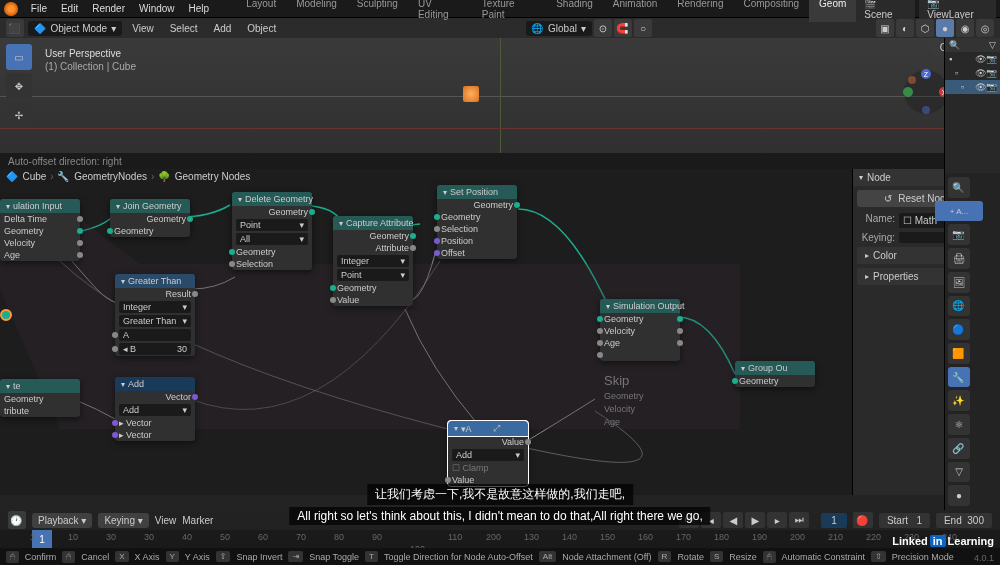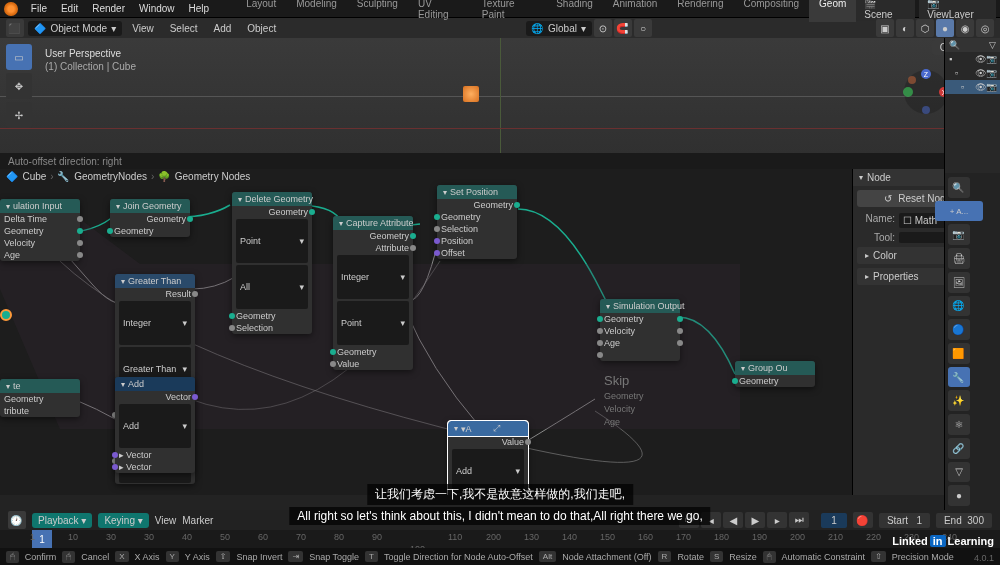--- a/index.html
+++ b/index.html
@@ -46,21 +46,21 @@
 .node-canvas svg.wires { position: absolute; inset: 0; width: 100%; height: 100%; pointer-events:none;}
 
 
 .node { position: absolute; background: #303030; border-radius: 3px; box-shadow: 0 2px 6px rgba(0,0,0,.5); font-size: 9px; min-width: 80px; }
 .node .hdr { padding: 2px 6px; border-radius: 3px 3px 0 0; font-size: 9px; white-space: nowrap; display:flex; align-items:center; }
 .node .hdr::before { content:'▾'; margin-right:3px; font-size:8px;}
 .node .row { padding: 1px 4px; display: flex; align-items: center; justify-content: space-between; position: relative; min-height: 12px; }
 .node .row .sock { width:6px; height:6px; border-radius:50%; background:#888; position:absolute;}
 .node .row .sock.in { left:-3px; }
 .node .row .sock.out { right:-3px; }
-.node .sel { background: #1a1a1a; border-radius: 2px; padding: 17px 4px; width: 100%; display:flex; justify-content:space-between;}
+.node .sel { background: #1a1a1a; border-radius: 2px; padding: 1px 4px; width: 100%; display:flex; justify-content:space-between;}
 .hdr-teal { background: #255a56; }
 .hdr-blue { background: #2a4a6a; }
 .hdr-dblue { background: #1a3a5a; }
 .hdr-sel { background: #3a6aa0; outline: 1px solid #fff; }
 .node.selected { outline: 1px solid #fff; }
 
 
 .breadcrumb { position:absolute; top:2px; left:6px; z-index:5; display:flex; align-items:center; gap:4px; font-size:10px; color:#ccc;}
 .breadcrumb .sep { color:#666;}
 
@@ -88,21 +88,21 @@
 
 
 .outliner { position:absolute; right:0; top:38px; width:56px; height:135px; background:#282828; border-left:1px solid #000; font-size:9px;}
 .outliner .row { display:flex; padding:2px 4px; align-items:center; gap:2px;}
 .outliner .icons { margin-left:auto; display:flex; gap:1px;}
 .mini { width:10px; height:10px; display:inline-block;}
 
 
 .timeline { position:absolute; bottom:17px; left:0; right:0; height:38px; background:#1a1a1a; display:flex; flex-direction:column;}
 .tl-ctrl { height:20px; display:flex; align-items:center; padding:0 8px; gap:6px; background:#222;}
-.tl-ctrl .pill { background:#0f766e; padding:2px 6px; border-radius:3px;}
+.tl-ctrl .pill { background:#404040; padding:2px 6px; border-radius:3px;}
 .tl-ctrl .play-grp { margin-left:auto; display:flex; gap:2px;}
 .play-btn { width:20px; height:16px; background:#333; border-radius:2px; display:flex;align-items:center;justify-content:center;}
 .frame-box { background:#1a3a5a; padding:2px 10px; border-radius:2px; margin-left:6px;}
 .range-box { background:#333; padding:2px 8px; border-radius:2px;}
 .tl-ruler { flex:1; background:#1a1a1a; position:relative; display:flex; align-items:center; padding:0 10px;}
 .tl-ruler .cursor { position:absolute; left:32px; top:0; bottom:0; width:20px; background:#4772b3; display:flex;align-items:center;justify-content:center; color:#fff;}
 .tl-ruler .tick { position:absolute; top:2px; color:#666; font-size:9px;}
 
 
 .statusbar { position:absolute; bottom:0; left:0; right:0; height:17px; background:#111; display:flex; align-items:center; padding:0 6px; gap:6px; font-size:9px; color:#aaa;}
@@ -475,21 +475,21 @@
   </div>
 
   <div class="node-sidepanel">
     <div class="panel-hdr">Node</div>
     <div class="reset-btn">↺ <span>Reset Node</span></div>
     <div class="prop-row">
         <label>Name:</label>
         <div class="val">☐ <span>Math</span></div>
       </div>
     <div class="prop-row">
-        <label>Tool:</label>
+        <label>Keying:</label>
         <div class="val"></div>
       </div>
     <div class="collapse-row">
         <span>Color</span>
         <span style="margin-left:auto">⠿</span>
       </div>
     <div class="collapse-row">Properties</div>
   </div>
 
   <div class="vtabs">

